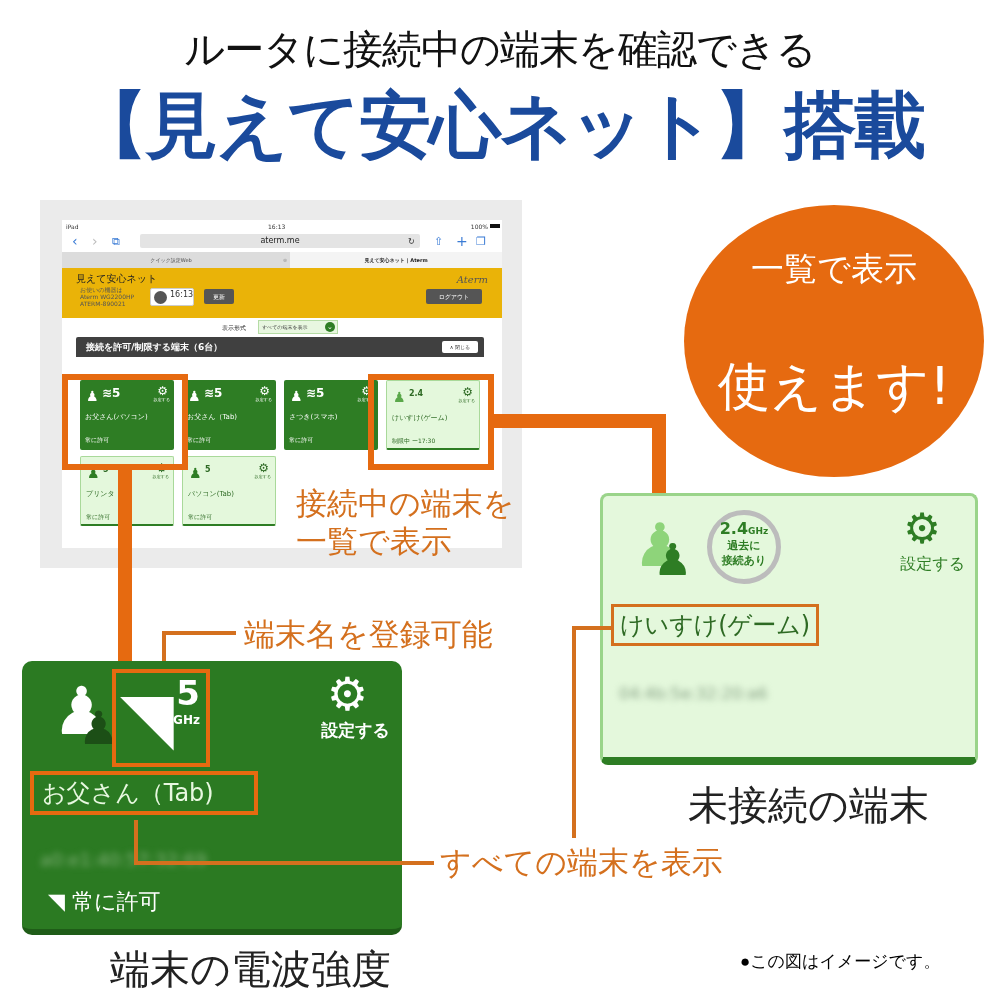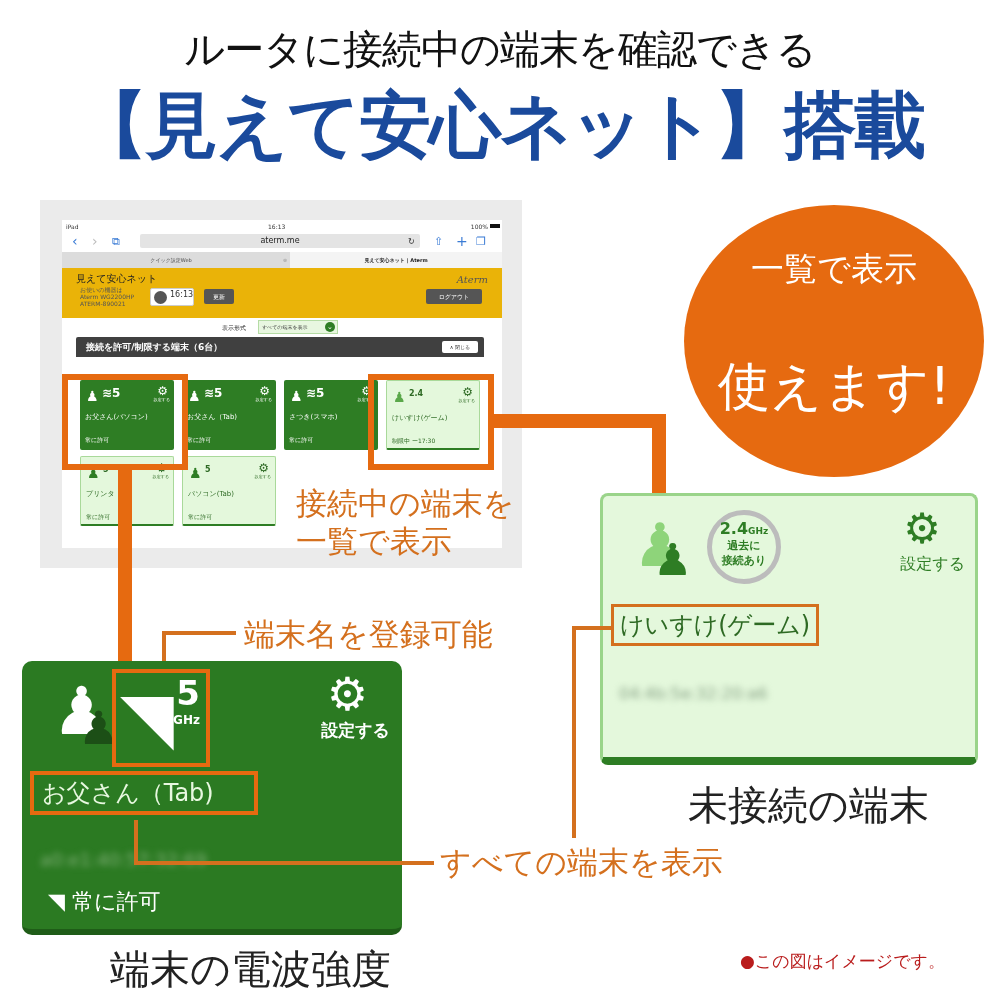--- a/index.html
+++ b/index.html
@@ -58,21 +58,21 @@
   .badge { left: 684px; top: 205px; width: 300px; height: 272px; border-radius: 50%; background: #e66a10; }
   .badge-line { position: absolute; left: 0; width: 300px; text-align: center; color: #fff; }
 
   
   .callout { color: #d4701e; font-size: 31px; }
 
   
   .big-card-on { left: 22px; top: 661px; width: 380px; height: 274px; background: #2b7a22; border-radius: 10px; border-bottom: 6px solid #1f5c18; }
   .big-card-off { left: 600px; top: 493px; width: 378px; height: 272px; background: #e4f8dc; border: 3px solid #9ad48a; border-bottom: 8px solid #2e7d24; border-radius: 8px; }
   .card-label { font-size: 40px; color: #222; }
-  .footnote { left: 740px; top: 950px; font-size: 17px; color: #b91c1c; }
+  .footnote { left: 740px; top: 950px; font-size: 17px; color: #000000; font-family: Liberation Mono, monospace; }
   .blur { filter: blur(3px); }
 </style>
 </head>
 <body>
 
 <div class="abs headline-sub">ルータに接続中の端末を確認できる</div>
 <div class="abs headline-main">【見えて安心ネット】搭載</div>
 
 <div class="abs ipad">
   <div class="abs ipad-inner">

